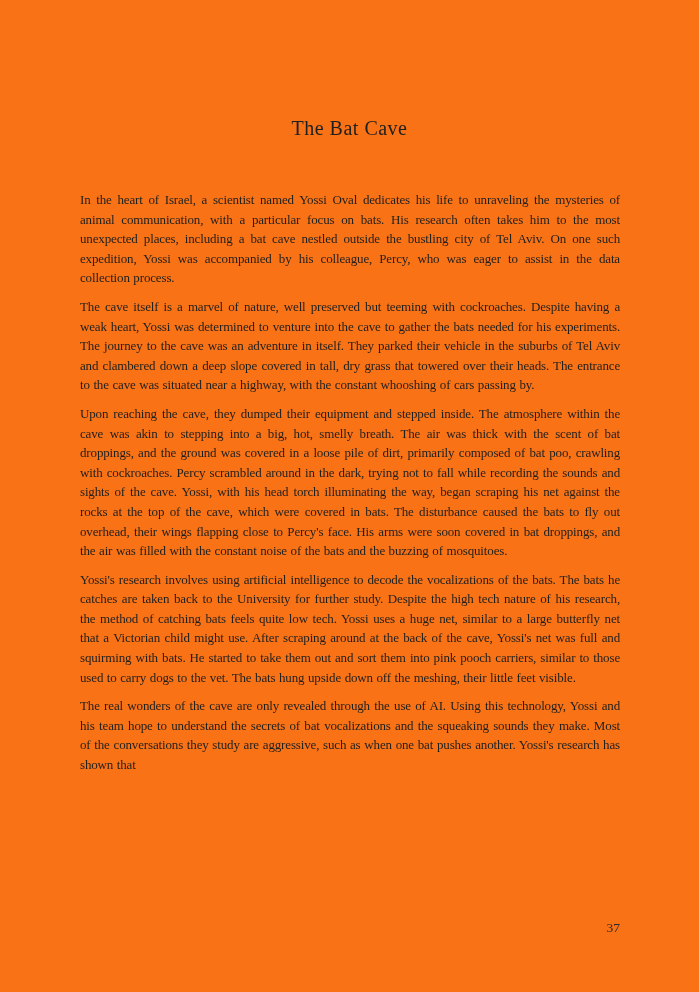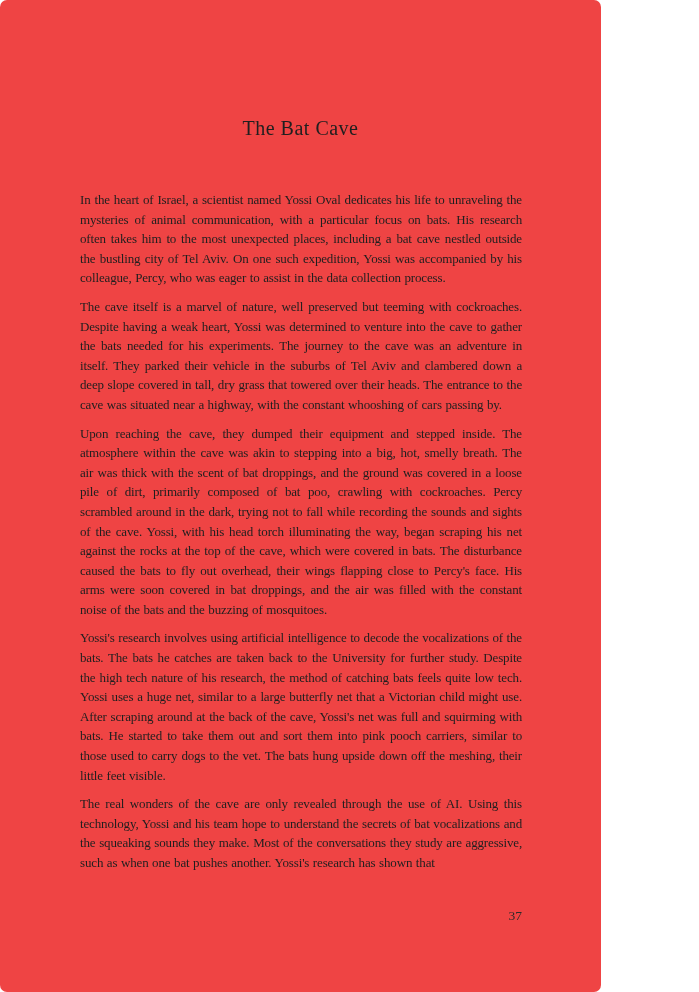--- a/index.html
+++ b/index.html
@@ -2,27 +2,26 @@
 <html><head>
 <meta charset="utf-8">
 <style>
   html, body {
     margin: 0;
     padding: 0;
     background: #ffffff;
   }
   .page {
     position: relative;
-    width: 601px;
+    width: 699px;
     height: 992px;
-    background: #ef4444;
+    background: #f97316;
     overflow: hidden;
     font-family: "Liberation Serif", "DejaVu Serif", serif;
     color: #1f1f1f;
-    border-radius: 7px;
   }
   .page-title {
     margin: 114px 0 0 0;
     text-align: center;
     font-size: 20px;
     line-height: 28px;
     font-weight: normal;
     letter-spacing: 0.5px;
     color: #1f1f1f;
   }
@@ -35,21 +34,21 @@
     line-height: 19.6px;
     text-align: justify;
     text-justify: inter-word;
     letter-spacing: -0.15px;
     word-spacing: 0.5px;
     color: #1f1f1f;
   }
   .page-number {
     position: absolute;
     right: 79px;
-    bottom: 68px;
+    bottom: 56px;
     font-size: 13.5px;
     line-height: 16px;
     color: #2a2a2a;
   }
 </style>
 </head>
 <body>
 
 <div class="page">
   <h1 class="page-title">The Bat Cave</h1>

